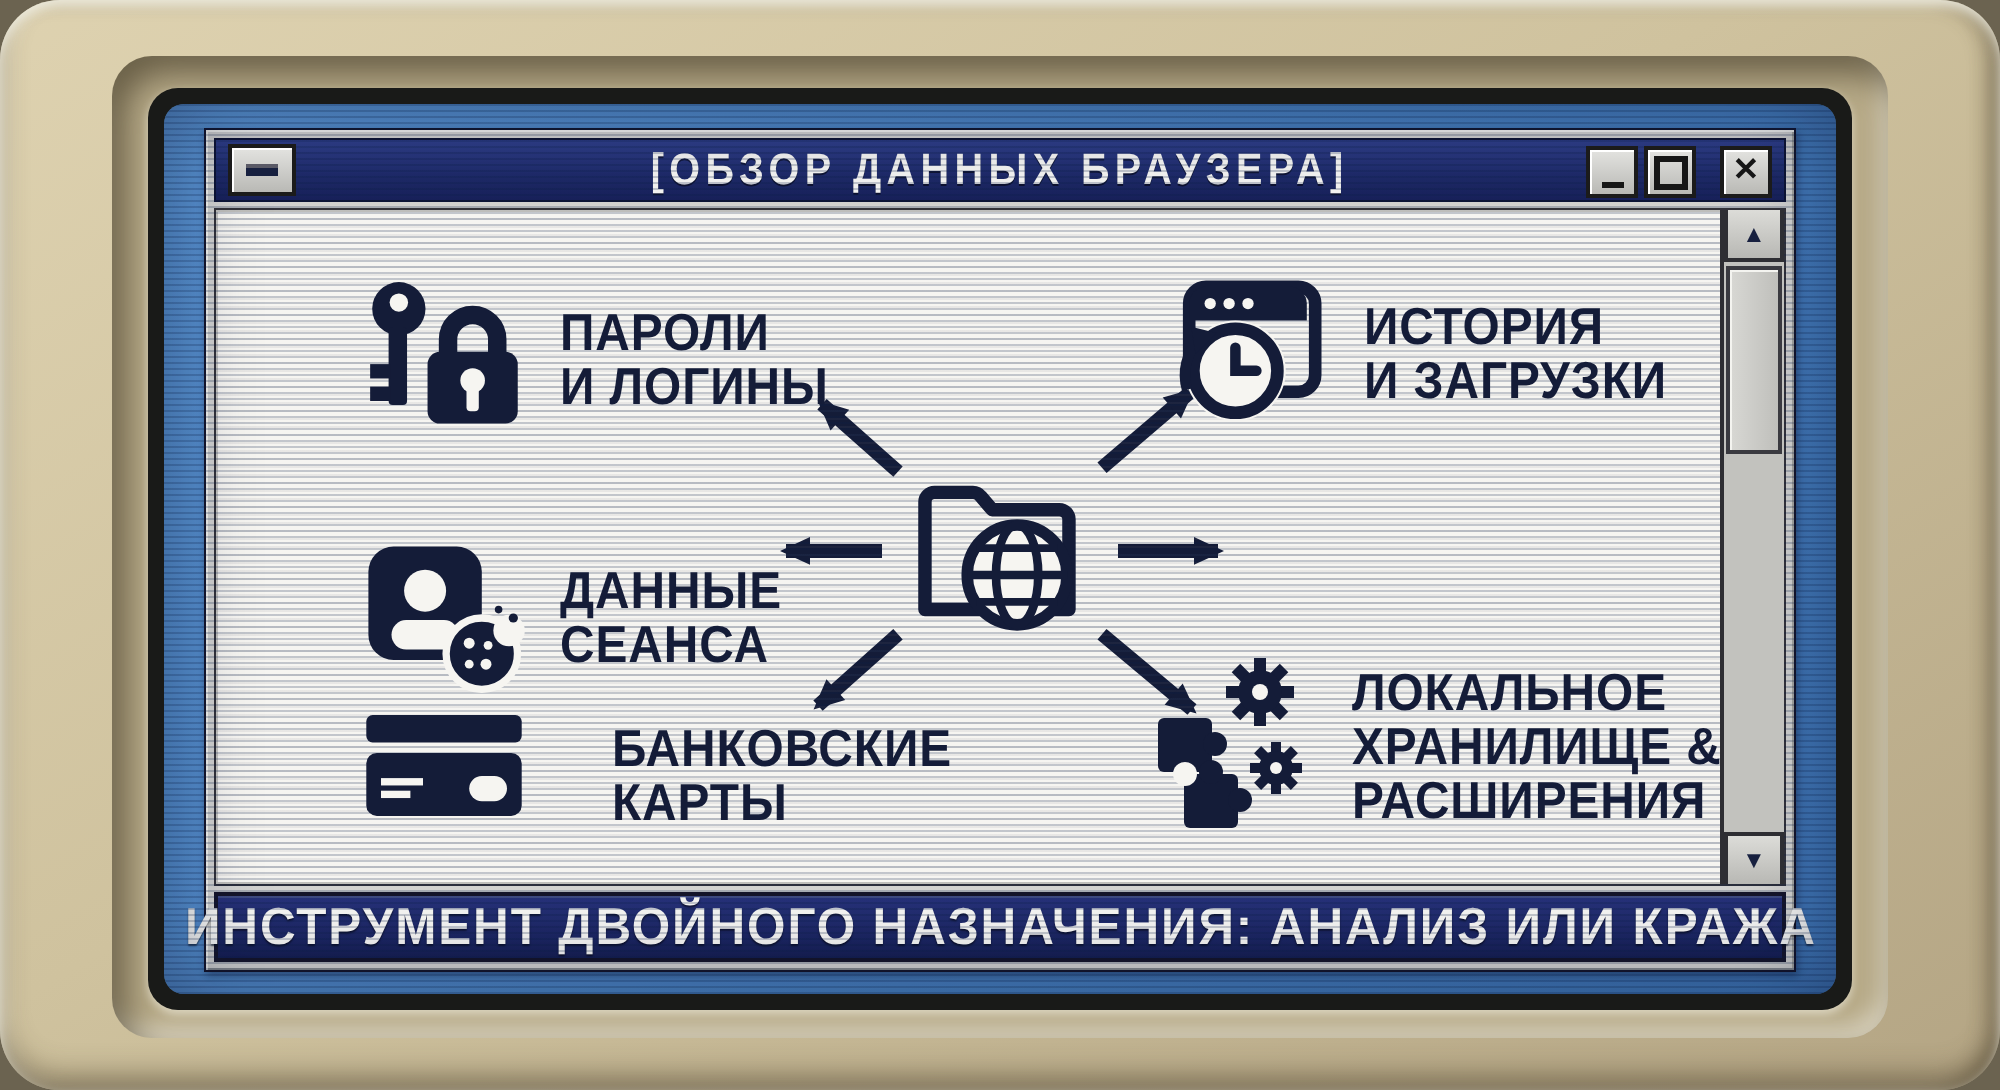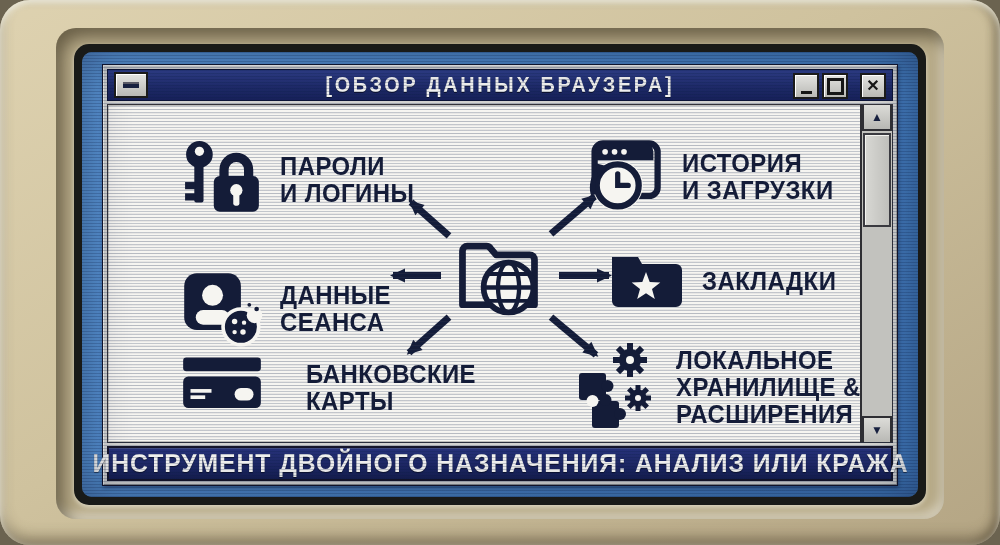--- a/index.html
+++ b/index.html
@@ -173,45 +173,36 @@
                   <circle cx="60" cy="62" r="2.6" fill="#f6f5f1"></circle>
                   <circle cx="52" cy="62" r="2.1" fill="#f6f5f1"></circle>
                   <circle cx="61" cy="53" r="2.1" fill="#f6f5f1"></circle>
                 </svg>
                 <div class="label">
                   <div>ДАННЫЕ</div>
                   <div>СЕАНСА</div>
                 </div>
               </div>
 
-              <div class="item" style="left:498px;top:136px;">
-                <svg class="icon" width="80" height="80" viewBox="0 0 80 80">
-                  <path d="M6,16 h26 l4,7 h34 a6,6 0 0 1 6,6 v31 a6,6 0 0 1 -6,6 H12 a6,6 0 0 1 -6,-6 z" fill="currentColor"></path>
-                  <polygon fill="#f6f5f1" points="40,31 43.7,40.9 54.3,41.4 46,48 48.8,58.1 40,52.3 31.2,58.1 34,48 25.7,41.4 36.3,40.9"></polygon>
-                </svg>
-                <div class="label">
-                  <div>ЗАКЛАДКИ</div>
-                </div>
-              </div>
 
               <div class="item" style="left:72px;top:248px;gap:42px;">
                 <svg class="icon" width="84" height="70" viewBox="0 0 80 66">
                   <rect x="3" y="4" width="74" height="13" rx="3" fill="currentColor"></rect>
                   <rect x="3" y="22" width="74" height="30" rx="5" fill="currentColor"></rect>
                   <rect x="10" y="34" width="20" height="3.5" fill="#f6f5f1"></rect>
                   <rect x="10" y="40" width="14" height="3.5" fill="#f6f5f1"></rect>
                   <rect x="52" y="33" width="18" height="12" rx="6" fill="#f6f5f1"></rect>
                 </svg>
                 <div class="label">
                   <div>БАНКОВСКИЕ</div>
                   <div>КАРТЫ</div>
                 </div>
               </div>
 
-              <div class="item" style="left:468px;top:238px;">
+              <div class="item" style="left:468px;top:224px;">
                 <svg class="icon" width="84" height="88" viewBox="0 0 84 88">
                   <g fill="currentColor">
                     <rect x="3" y="30" width="27" height="27" rx="3"></rect>
                     <circle cx="31.5" cy="43" r="6"></circle>
                     <rect x="16" y="58" width="27" height="27" rx="3"></rect>
                     <circle cx="29.5" cy="57" r="6"></circle>
                     <circle cx="44" cy="71" r="6"></circle>
                   </g>
                   <circle cx="16.5" cy="58" r="6" fill="#f6f5f1"></circle>
                   <g fill="currentColor" transform="translate(54,17)">

